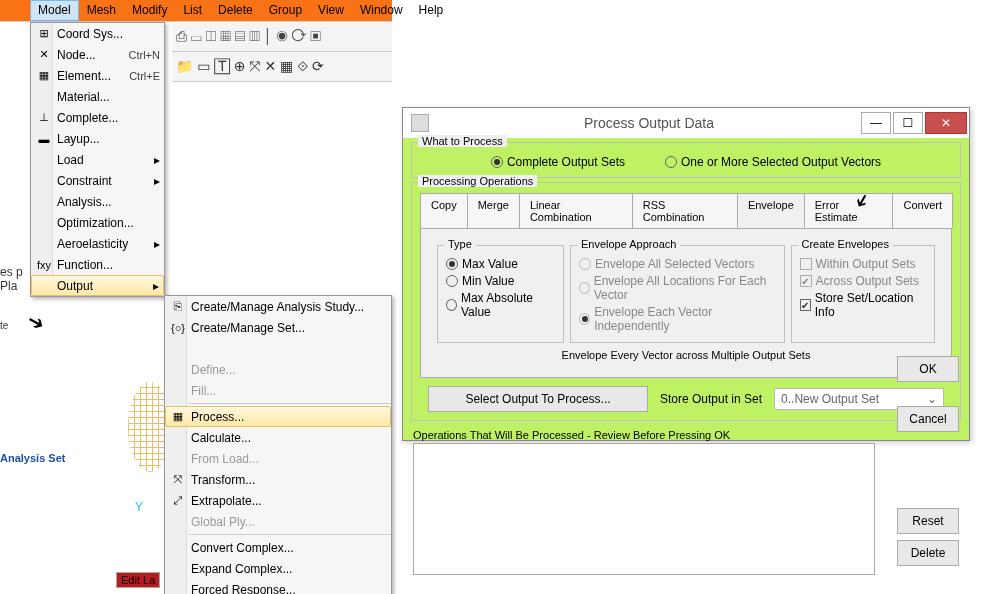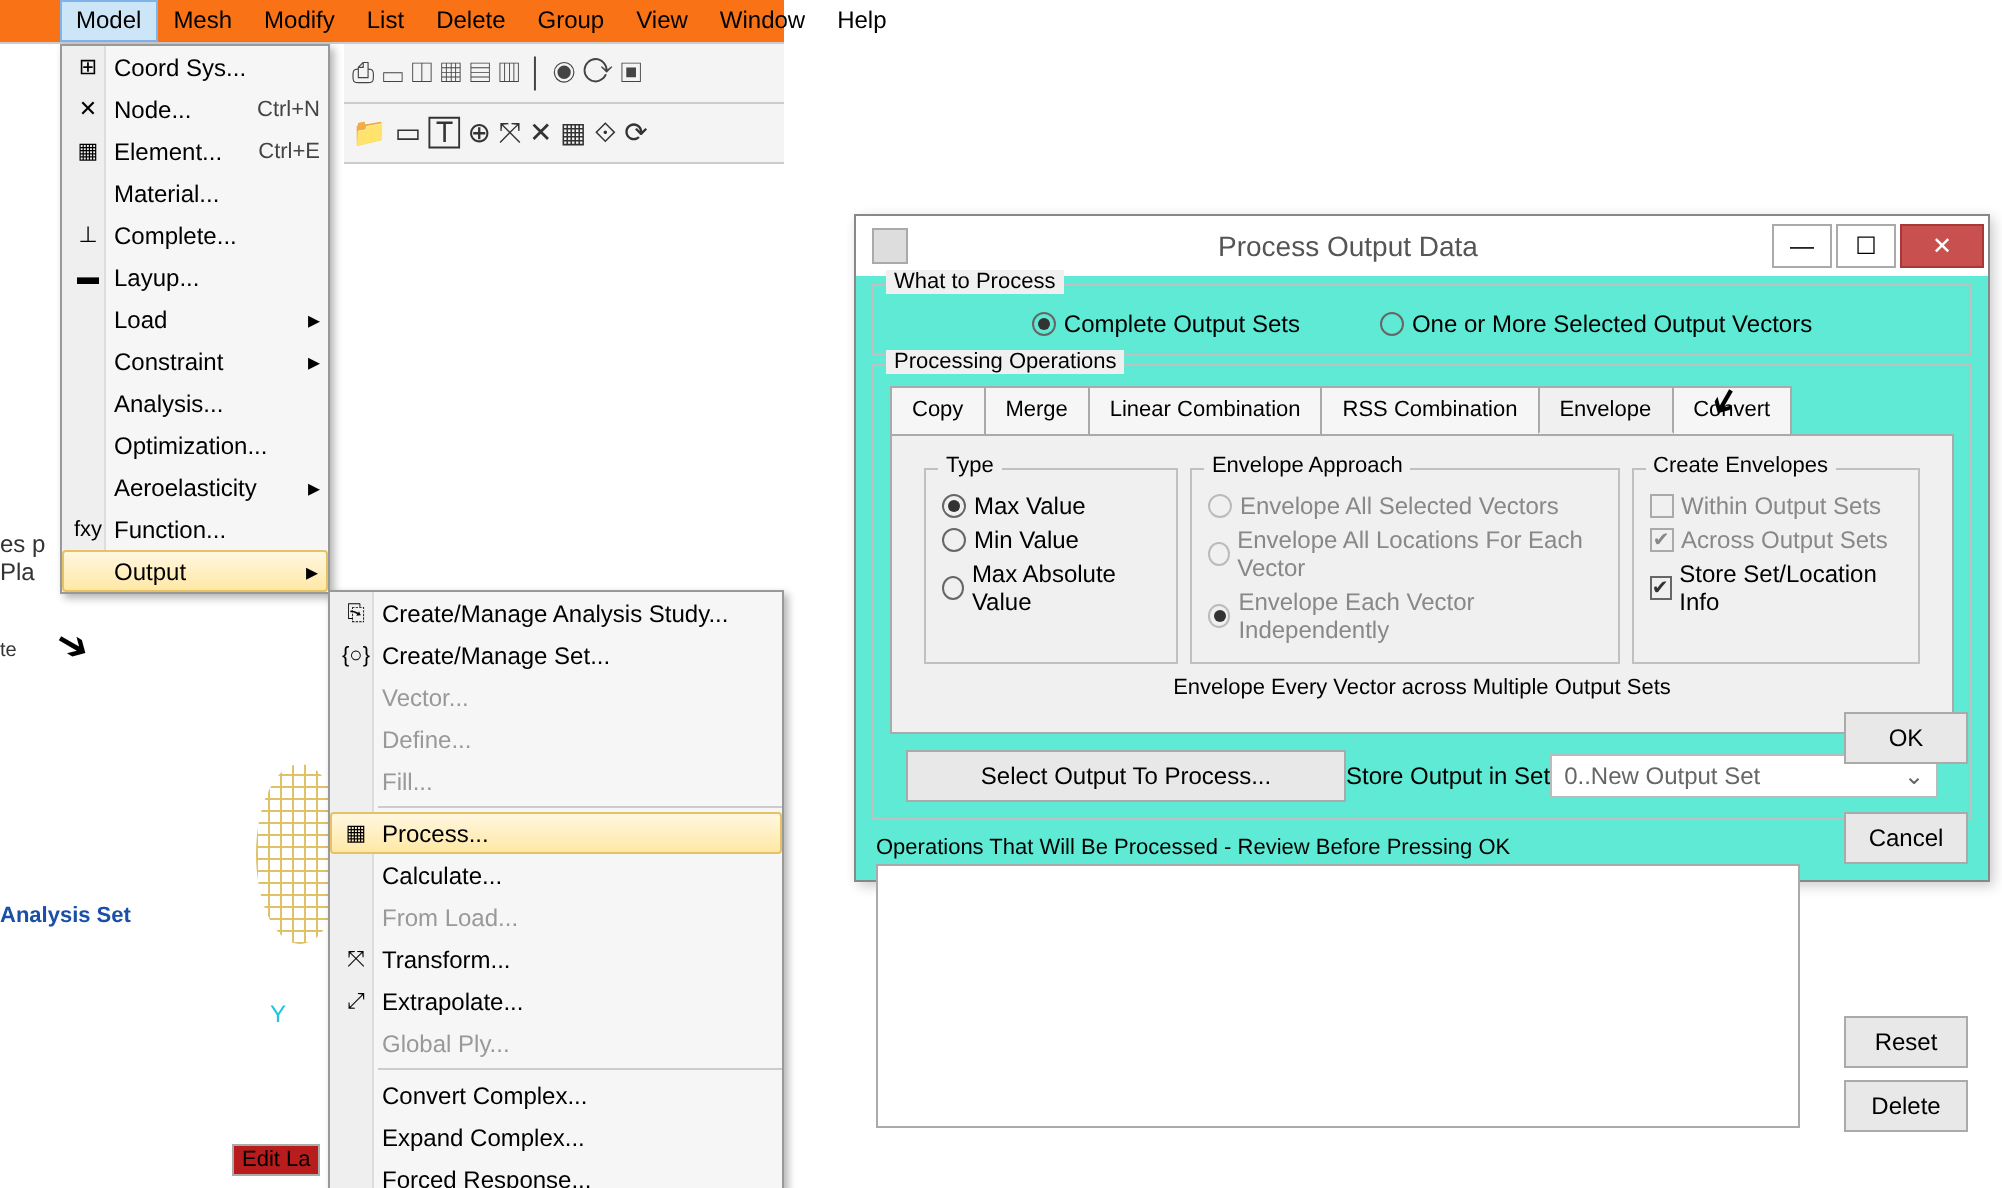--- a/index.html
+++ b/index.html
@@ -30,21 +30,21 @@
 .leftarea-text1 { position:absolute; left:0; top:265px; font-size:10px; color:#333;}
 .leftarea-text2 { position:absolute; left:0; top:320px; font-size:10px; color:#333;}
 .analysis-set { position:absolute; left:6; top:452px; color:#1a4fa8; font-size:11px; font-weight:bold;}
 .edit-l { position:absolute; left:116px; top:572px; background:#b91c1c; font-size:11px; border:1px solid #aaa; padding:1px 4px;}
 .arrow1 { position:absolute; left:28px; top:310px; font-size:20px; transform: rotate(30deg);}
 .arrow2 { position:absolute; left:176px; top:400px; font-size:20px; transform: rotate(30deg);}
 .wireframe { position:absolute; left:128px; top:382px; width:44px; height:90px; border-radius:50%; background: repeating-linear-gradient(90deg,#c90 0 1px, transparent 1px 6px), repeating-linear-gradient(0deg,#c90 0 1px, transparent 1px 6px); opacity:0.6;}
 .yaxis { position:absolute; left:135px; top: 500px; color:#22c5e0; font-size:12px;}
 
 
-.dlg { position: absolute; left: 427px; top: 107px; width: 568px; height: 334px; background: #5eead4; border: 1px solid #888; box-shadow: 2px 2px 6px rgba(0,0,0,0.2); }
+.dlg { position: absolute; left: 402px; top: 107px; width: 568px; height: 334px; background: #bef264; border: 1px solid #888; box-shadow: 2px 2px 6px rgba(0,0,0,0.2); }
 .titlebar { height: 30px; background: #fff; display: flex; align-items: center; }
 .titlebar .ticon { width: 18px; height: 18px; margin: 0 8px; background: #ddd; border:1px solid #aaa; }
 .titlebar .ttl { flex: 1; text-align: center; font-size: 14px; color: #555; }
 .winbtns { display: flex; }
 .winbtn { width: 30px; height: 22px; display: flex; align-items: center; justify-content: center; border: 1px solid #aaa; margin-right:2px; font-family: sans-serif; }
 .winbtn.close { background: #c8504f; color: #fff; border-color: #a83838; width:42px;}
 .grp { border: 1px solid #c0c0c0; margin: 4px 8px; padding: 8px; position: relative; }
 .grp .gtitle { position: absolute; top: -8px; left: 6px; background: #f0f0f0; padding: 0 4px; font-size: 11px; text-align: center; }
 .radio-row { display: flex; justify-content: center; gap: 40px; padding-top: 4px; }
 .radio { display: flex; align-items: center; gap: 4px; }
@@ -56,21 +56,21 @@
 .tab-body { border: 1px solid #aaa; padding: 16px; background: #f0f0f0; }
 .subgroups { display: flex; gap: 6px; }
 .subgrp { border: 1px solid #c0c0c0; padding: 8px 8px 6px; position: relative; }
 .subgrp .gtitle { position: absolute; top: -8px; left: 6px; background: #f0f0f0; padding: 0 4px; font-size: 11px; }
 .subgrp .radio, .subgrp .chk { display: flex; align-items: center; gap: 4px; margin: 3px 0; font-size:11px; }
 .subgrp .disabled { color: #888; }
 .chk-box { width: 12px; height: 12px; border: 1px solid #666; display:flex; align-items:center; justify-content:center; font-size:10px; color:#333;}
 .chk-box.disabled { border-color:#aaa;}
 .centertext { text-align: center; font-size: 11px; margin-top: 6px; }
 .btn { background: #e8e8e8; border: 1px solid #aaa; padding: 5px 16px; display: inline-block; font-size: 12px; cursor: default; }
-.store-row { display: flex; align-items: center; gap: 0; margin: 8px 8px 0; }
+.store-row { display: flex; align-items: center; gap: 12px; margin: 8px 8px 0; }
 .combo { flex: 1; border: 1px solid #bbb; background: #fff; padding: 3px 6px; display: flex; justify-content: space-between; align-items: center; color:#666; }
 .oplabel { margin: 8px 10px 2px; font-size: 11px; }
 .listbox { margin: 0 10px; background: #fff; border: 1px solid #aaa; height: 132px; }
 .rightbtns { position: absolute; right: 10px; bottom: 8px; display: flex; flex-direction: column; gap: 24px; }
 .rightbtns2 { position: absolute; right: 10px; top: 400px; display: flex; flex-direction: column; gap: 6px; }
 .btn.wide { width: 62px; text-align:center; padding:5px 0;}
 .arrow3 { position:absolute; left:855px; top:190px; font-size:18px; transform: rotate(120deg);}
 </style>
 </head>
 <body>
@@ -174,21 +174,20 @@
   <div class="dropdown-item">
         <span class="ico">⎘</span>
         <span class="lab">Create/Manage Analysis Study...</span>
       </div>
       <div class="dropdown-item">
         <span class="ico">{○}</span>
         <span class="lab">Create/Manage Set...</span>
       </div>
       <div class="dropdown-item disabled">
         <span class="ico"></span>
-        <span class="lab">Vector...</span>
       </div>
       <div class="dropdown-item disabled">
         <span class="ico"></span>
         <span class="lab">Define...</span>
       </div>
       <div class="dropdown-item disabled">
         <span class="ico"></span>
         <span class="lab">Fill...</span>
       </div>
       <div class="submenu-sep"></div>
@@ -258,20 +257,21 @@
   </div>
 
   <div class="grp" style="padding-top:10px;">
     <div class="gtitle">Processing Operations</div>
     <div class="tabs">
       <div class="tab">Copy</div>
       <div class="tab">Merge</div>
       <div class="tab">Linear Combination</div>
       <div class="tab">RSS Combination</div>
       <div class="tab active">Envelope</div>
+      <div class="tab">Error Estimate</div>
       <div class="tab">Convert</div>
     </div>
     <div class="tab-body">
       <div class="subgroups">
         <div class="subgrp" style="width:130px;">
           <div class="gtitle">Type</div>
           <div class="radio">
               <div class="radio-dot sel"></div>
               <span>Max Value</span>
             </div>

